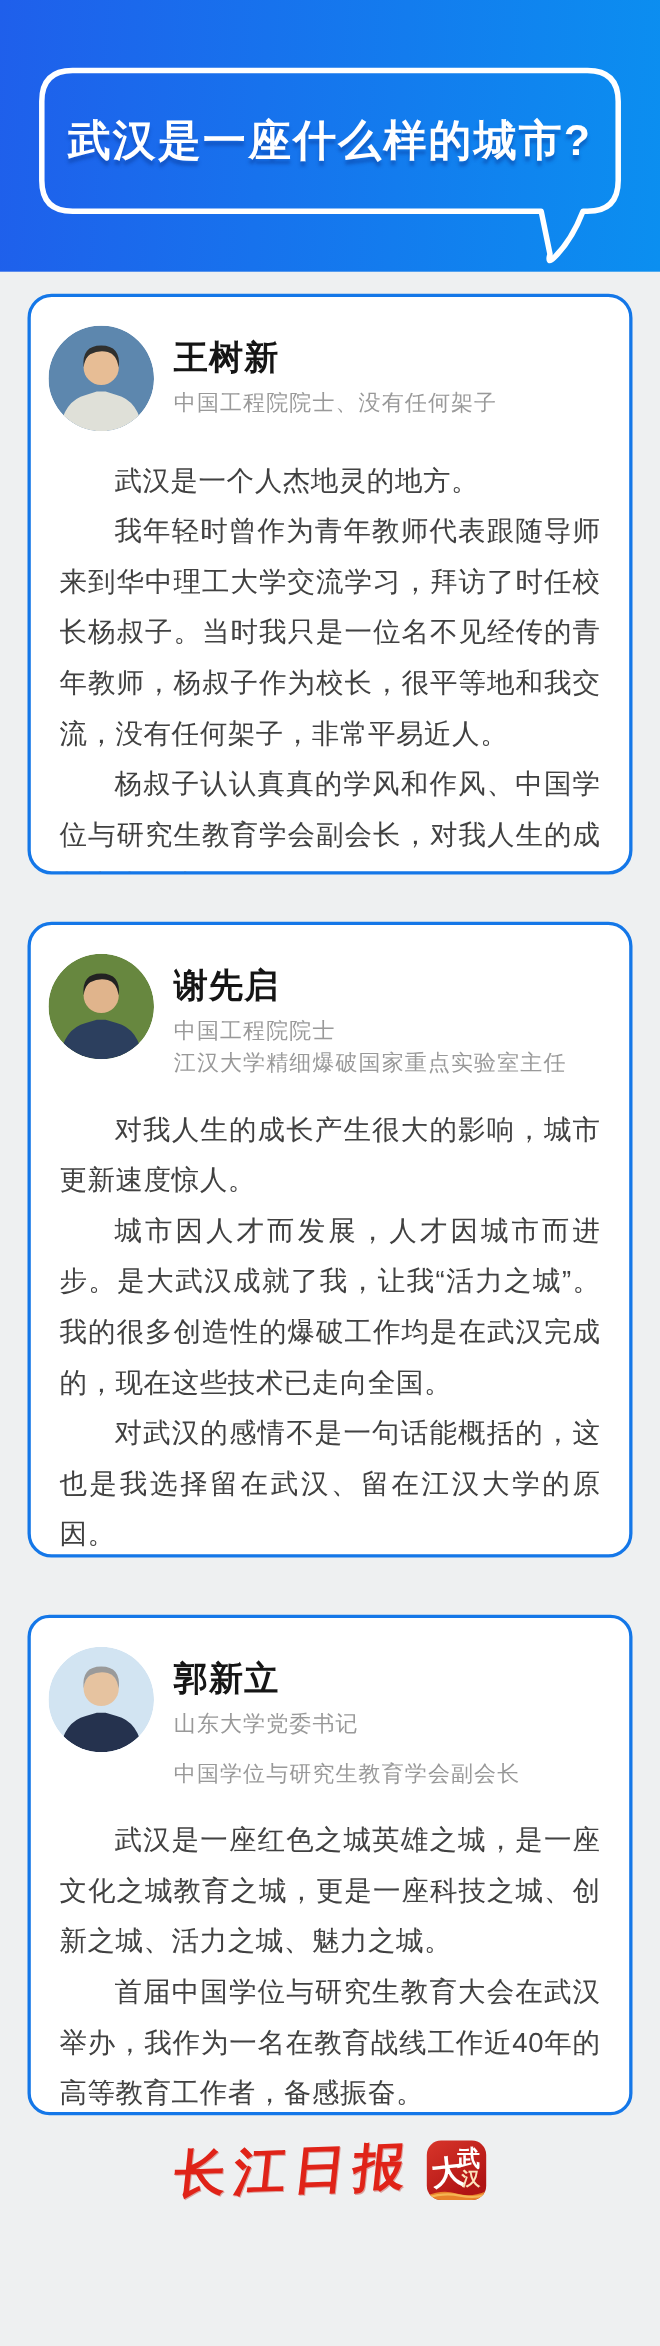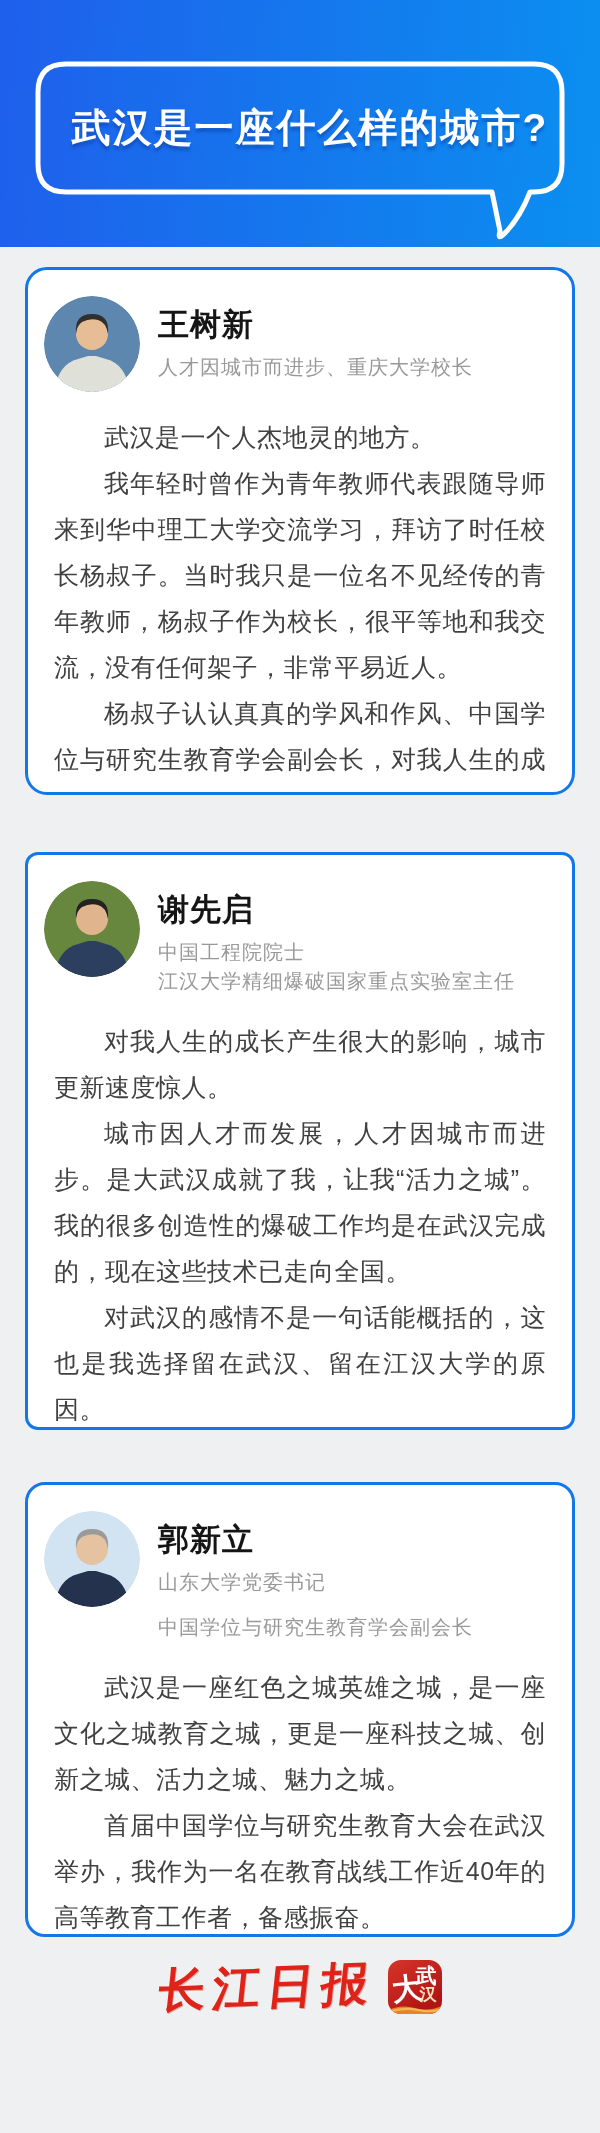--- a/index.html
+++ b/index.html
@@ -9,34 +9,34 @@
     background:#eef0f1;
     font-family:"Liberation Sans", sans-serif;
   }
   
   .hero {
     position:relative; height:247px;
     background:linear-gradient(94deg,#1f5feb 0%,#0b8ff0 100%);
   }
   .bubble-svg { position:absolute; left:0; top:0; }
   .bubble-title {
-    position:absolute; left:48px; top:64px; width:524px; height:128px;
+    position:absolute; left:38px; top:64px; width:524px; height:128px;
     display:flex; align-items:center; justify-content:center;
     color:#ffffff; font-size:39px; font-weight:900; letter-spacing:2px;
     text-shadow:0 4px 3px rgba(8,58,150,.45);
     white-space:nowrap;
   }
   
   .card {
     margin:0 25px; background:#ffffff;
     border:3px solid #1477e8; border-radius:22px;
     padding:26px 26px 0 26px; overflow:hidden;
   }
   .card1 { margin-top:20px; height:528px; }
-  .card2 { margin-top:57px; height:578px;border-radius:13px; }
+  .card2 { margin-top:43px; height:578px; }
   .card3 { margin-top:52px; height:455px;border-radius:20px; }
   .person { display:flex; align-items:flex-start; margin-left:-10px; }
   .avatar { width:96px; height:96px; flex:0 0 96px; border-radius:50%; overflow:hidden; }
   .pinfo { margin-left:18px; padding-top:8px; }
   .pname { font-size:31px; font-weight:700; color:#151515; letter-spacing:1px; }
   .ptitle { margin-top:7px; font-size:20px; line-height:29px; color:#999999; letter-spacing:1px; }
   .quote { margin-top:22px; }
   .quote p {
     text-indent:2em; font-size:25px; line-height:46px; color:#414141;
     text-align:justify; letter-spacing:0.5px;
@@ -86,21 +86,21 @@
         <g clip-path="url(#avclip0)">
           <rect width="96" height="96" fill="#5d87ae"></rect>
           <path d="M10,96 Q14,68 34,63 L44,60 H52 L62,63 Q82,68 86,96 Z" fill="#dfe0d8"></path>
           <circle cx="48" cy="38" r="16" fill="#e7bd95"></circle>
           <path d="M32,38 Q30,18 48,18 Q66,18 64,38 Q62,26 54,24 Q46,22 38,26 Q33,29 32,38 Z" fill="#30302e"></path>
         </g>
       </svg>
     </div>
     <div class="pinfo">
       <div class="pname">王树新</div>
-      <div class="ptitle">人才因城市而进步、重庆大学校长</div>
+      <div class="ptitle">中国工程院院士、没有任何架子</div>
     </div>
   </div>
   <div class="quote">
     <p>武汉是一个人杰地灵的地方。</p>
     <p>我年轻时曾作为青年教师代表跟随导师来到华中理工大学交流学习，拜访了时任校长杨叔子。当时我只是一位名不见经传的青年教师，杨叔子作为校长，很平等地和我交流，没有任何架子，非常平易近人。</p>
     <p>杨叔子认认真真的学风和作风、中国学位与研究生教育学会副会长，对我人生的成长产生很大的影响。</p>
   </div>
 </div>
 
 <div class="card card2">

